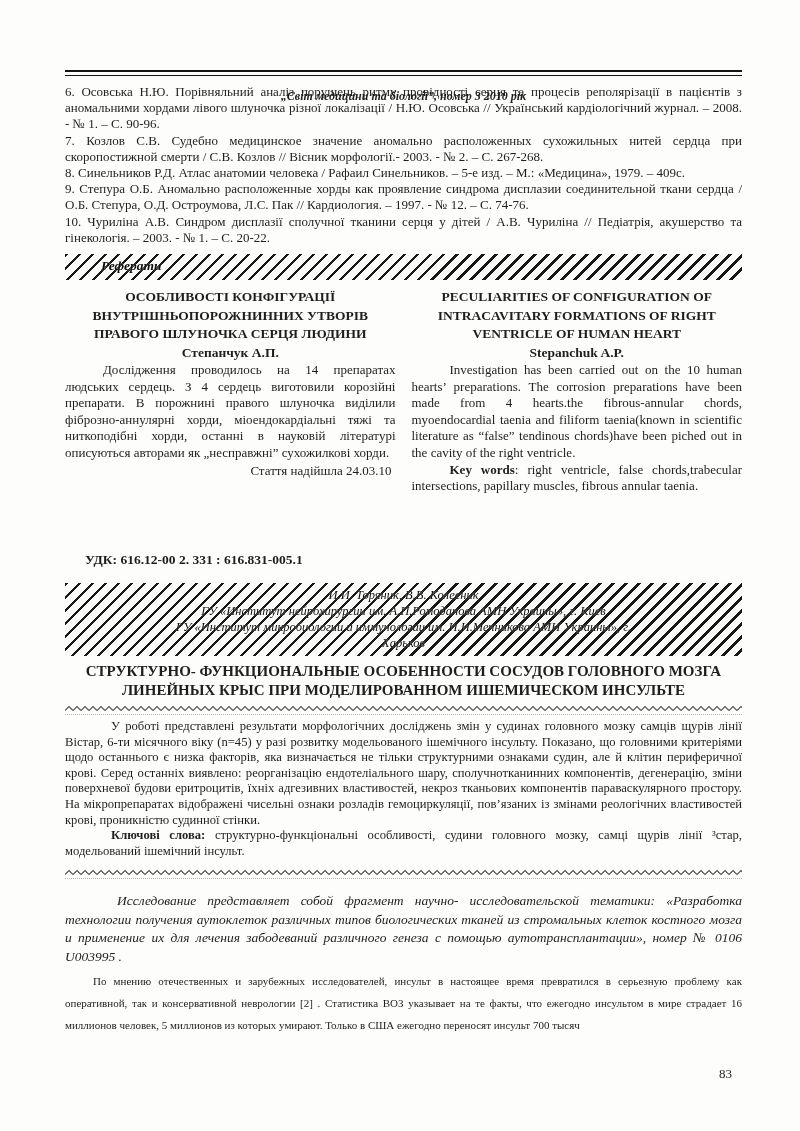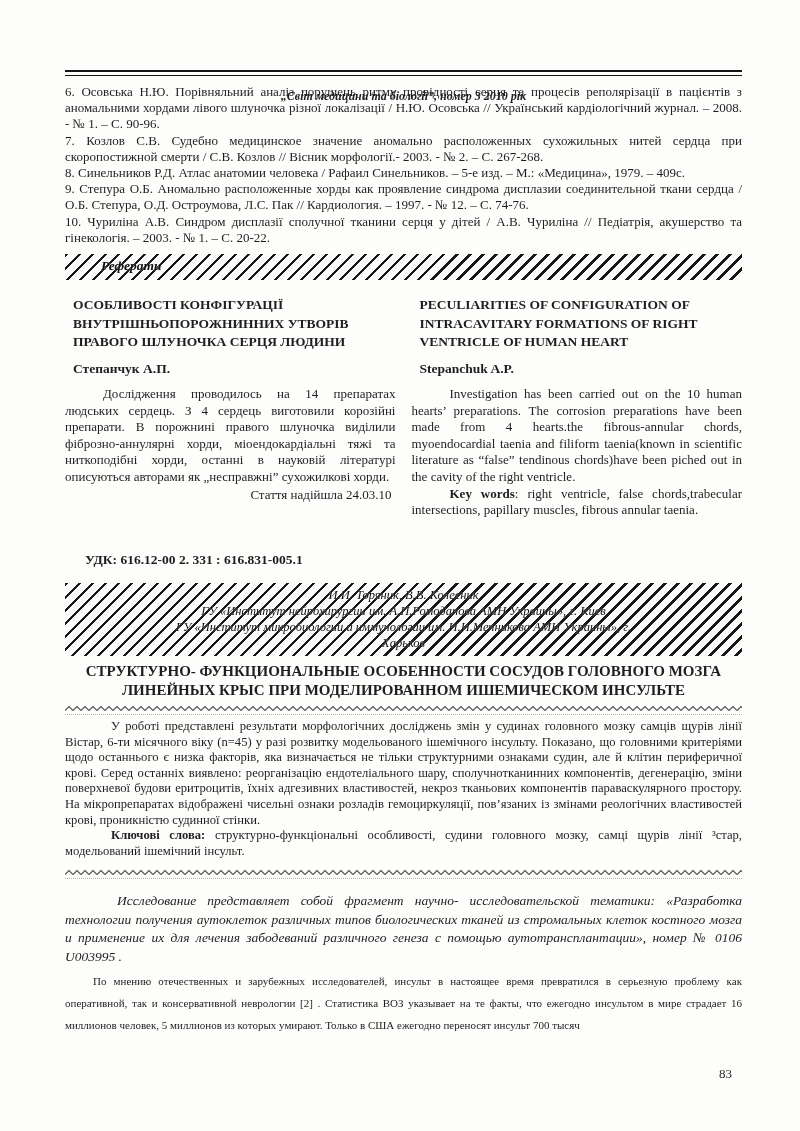--- a/index.html
+++ b/index.html
@@ -26,21 +26,21 @@
   }
   .banner2 { top:583px; padding:4px 0 5px; text-align:center; }
   .banner2 div {
     font-weight:normal; font-style:italic; font-size:12.5px; line-height:16px;
     color:#101010; text-shadow:0 0 2px rgba(255,255,255,.75);
   }
 
   
   .cols { top:288px; display:flex; gap:16px; }
   .col { flex:1; min-width:0; }
-  .col .title, .col .author { font-weight:bold; font-size:13.5px; line-height:18.5px; margin:8px; }
+  .col .title, .col .author { text-align:center; font-weight:bold; font-size:13.5px; line-height:18.5px; margin:0; }
   .col .body, .col .kw { margin:0; font-size:13px; line-height:16.6px; text-align:justify; text-indent:38px; }
   .col .received { margin:0; font-size:13px; line-height:17px; text-align:right; padding-right:4px; }
 
   
   .udc { top:552px; font-weight:bold; font-size:13.5px; padding-left:20px; }
   .article-title-wrap { top:662px; }
   .article-title { max-width:648px; margin:0 auto; text-align:center; font-weight:bold; font-size:15px; line-height:19px; }
 
   
   .sep svg { display:block; }

